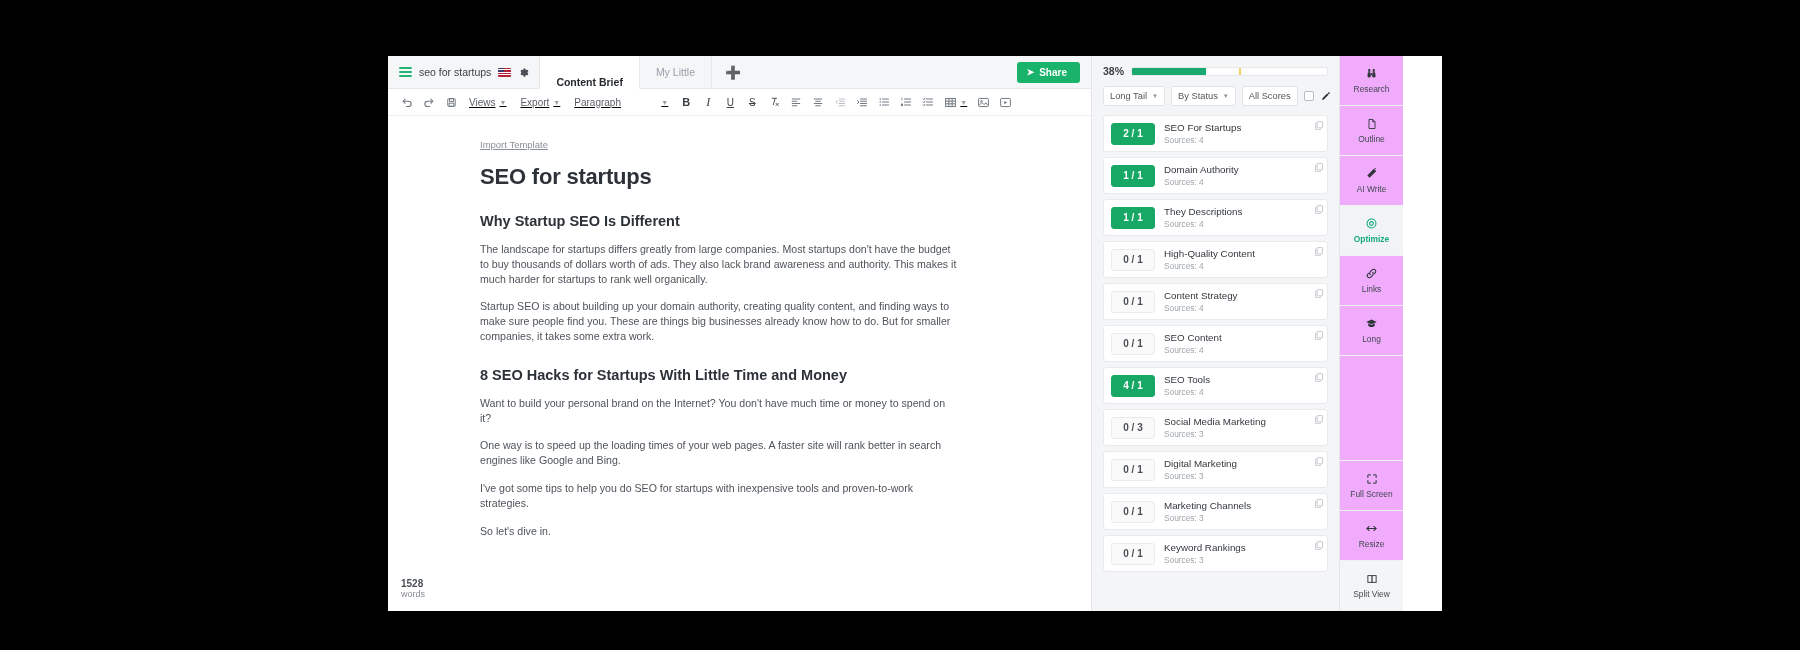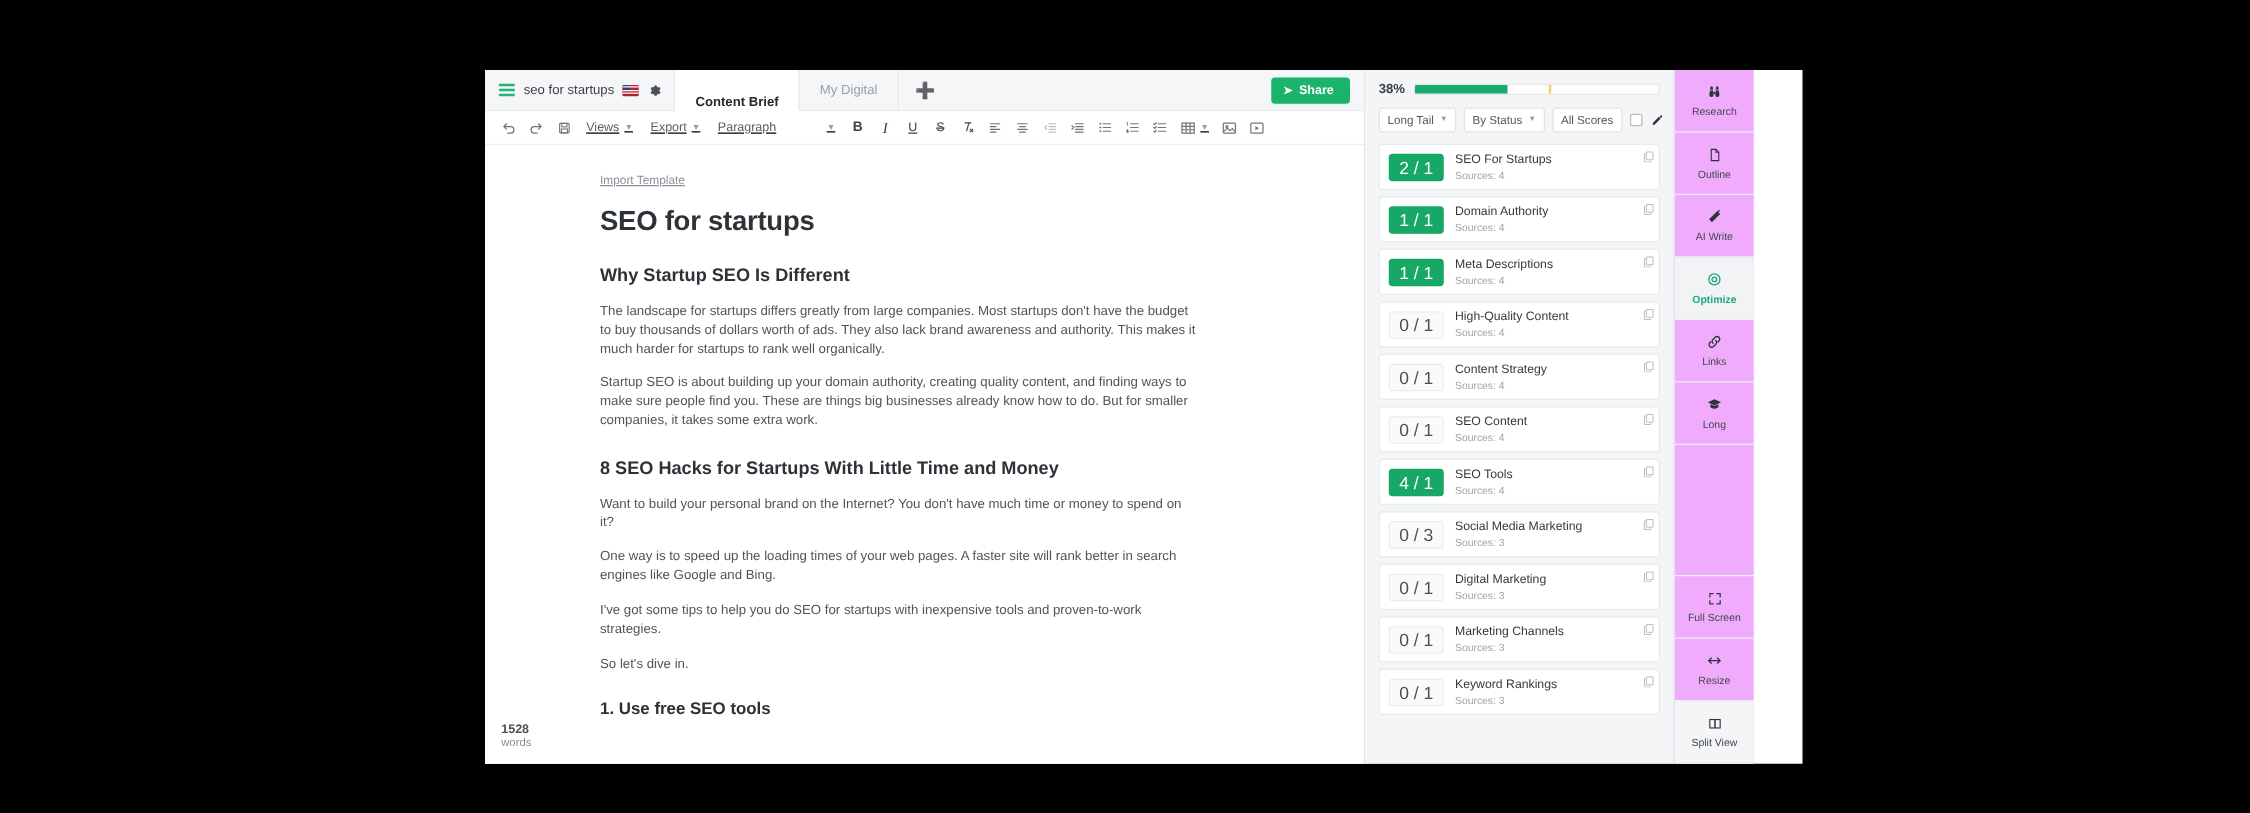--- a/index.html
+++ b/index.html
@@ -119,21 +119,21 @@
 
   .kw-list { flex: 1; overflow: hidden; padding: 9px 11px 0; }
   .kw-item {
     background: #fff; border: 1px solid #e8eaed; border-radius: 3px;
     height: 37px; margin-bottom: 5px; display: flex; align-items: center;
     padding: 0 7px; position: relative; cursor: pointer;
   }
   .kw-badge {
     width: 44px; height: 22px; border-radius: 3px; display: flex;
     align-items: center; justify-content: center;
-    font-size: 14px; font-weight: normal; flex: 0 0 44px;
+    font-size: 10px; font-weight: bold; flex: 0 0 44px;
   }
   .kw-badge.done { background: #18a866; color: #fff; border: 1px solid #18a866; }
   .kw-badge.todo { background: #fbfafb; color: #4a4f55; border: 1px solid #eceaee; }
   .kw-text { margin-left: 9px; display: flex; flex-direction: column; gap: 2px; }
   .kw-name { font-size: 9.8px; color: #33383e; line-height: 11px; }
   .kw-src { font-size: 8.3px; color: #9ea4ab; line-height: 10px; }
   .kw-copy {
     position: absolute; right: 3px; top: 3px; width: 11px; height: 11px;
     color: #b9bec4; cursor: pointer; display: flex; align-items: center; justify-content: center;
   }
@@ -181,21 +181,21 @@
           <svg width="11" height="11" viewBox="0 0 16 16" fill="#4a4f55">
               <path d="M8 5.2A2.8 2.8 0 1 0 8 10.8 2.8 2.8 0 0 0 8 5.2zm0 4.3a1.5 1.5 0 1 1 0-3 1.5 1.5 0 0 1 0 3z"></path>
               <path d="M14 8c0-.3 0-.6-.1-.9l1.3-1-1.3-2.2-1.5.6a5.6 5.6 0 0 0-1.5-.9L10.7 2H8.1l-.2 1.6c-.5.2-1 .5-1.5.9l-1.5-.6L3.6 6.1l1.3 1c0 .3-.1.6-.1.9s0 .6.1.9l-1.3 1 1.3 2.2 1.5-.6c.5.4 1 .7 1.5.9l.2 1.6h2.6l.2-1.6c.5-.2 1-.5 1.5-.9l1.5.6 1.3-2.2-1.3-1c.1-.3.1-.6.1-.9z"></path>
             </svg>
         </span>
       </div>
       <div class="tab active">
         <span>Content Brief</span>
       </div>
       <div class="tab">
-        <span>My Digital</span>
+        <span>My Little</span>
       </div>
       <div class="tab-add">➕</div>
       <div class="topbar-right">
         <button class="share-btn">
           <span class="ic">➤</span>
           <span>Share</span>
         </button>
       </div>
     </div>
 
@@ -314,21 +314,20 @@
           <a class="import-link">Import Template</a>
           <h1 class="doc-h1">SEO for startups</h1>
           <h2 class="doc-h2">Why Startup SEO Is Different</h2>
           <p class="doc-p">The landscape for startups differs greatly from large companies. Most startups don't have the budget to buy thousands of dollars worth of ads. They also lack brand awareness and authority. This makes it much harder for startups to rank well organically.</p>
           <p class="doc-p">Startup SEO is about building up your domain authority, creating quality content, and finding ways to make sure people find you. These are things big businesses already know how to do. But for smaller companies, it takes some extra work.</p>
           <h2 class="doc-h2">8 SEO Hacks for Startups With Little Time and Money</h2>
           <p class="doc-p">Want to build your personal brand on the Internet? You don't have much time or money to spend on it?</p>
           <p class="doc-p">One way is to speed up the loading times of your web pages. A faster site will rank better in search engines like Google and Bing.</p>
           <p class="doc-p">I've got some tips to help you do SEO for startups with inexpensive tools and proven-to-work strategies.</p>
           <p class="doc-p">So let's dive in.</p>
-          <h3 class="doc-h3">1. Use free SEO tools</h3>
         </div>
       </div>
       <div class="wordcount">
         <div class="wc-num">1528</div>
         <div class="wc-lbl">words</div>
       </div>
     </div>
   </div>
 
   <div class="opt-col">
@@ -383,21 +382,21 @@
           <div class="kw-copy">
             <svg width="10" height="10" viewBox="0 0 16 16" fill="none" stroke="currentColor" stroke-width="1.3">
               <rect x="5" y="2.5" width="8.5" height="10" rx="1"></rect>
               <path d="M10.5 13.8v.7a1 1 0 0 1-1 1H3.5a1 1 0 0 1-1-1v-9a1 1 0 0 1 1-1h.8"></path>
             </svg>
           </div>
         </div>
         <div class="kw-item">
           <div class="kw-badge done">1 / 1</div>
           <div class="kw-text">
-            <span class="kw-name">Meta Descriptions</span>
+            <span class="kw-name">They Descriptions</span>
             <span class="kw-src">Sources: 4</span>
           </div>
           <div class="kw-copy">
             <svg width="10" height="10" viewBox="0 0 16 16" fill="none" stroke="currentColor" stroke-width="1.3">
               <rect x="5" y="2.5" width="8.5" height="10" rx="1"></rect>
               <path d="M10.5 13.8v.7a1 1 0 0 1-1 1H3.5a1 1 0 0 1-1-1v-9a1 1 0 0 1 1-1h.8"></path>
             </svg>
           </div>
         </div>
         <div class="kw-item">

